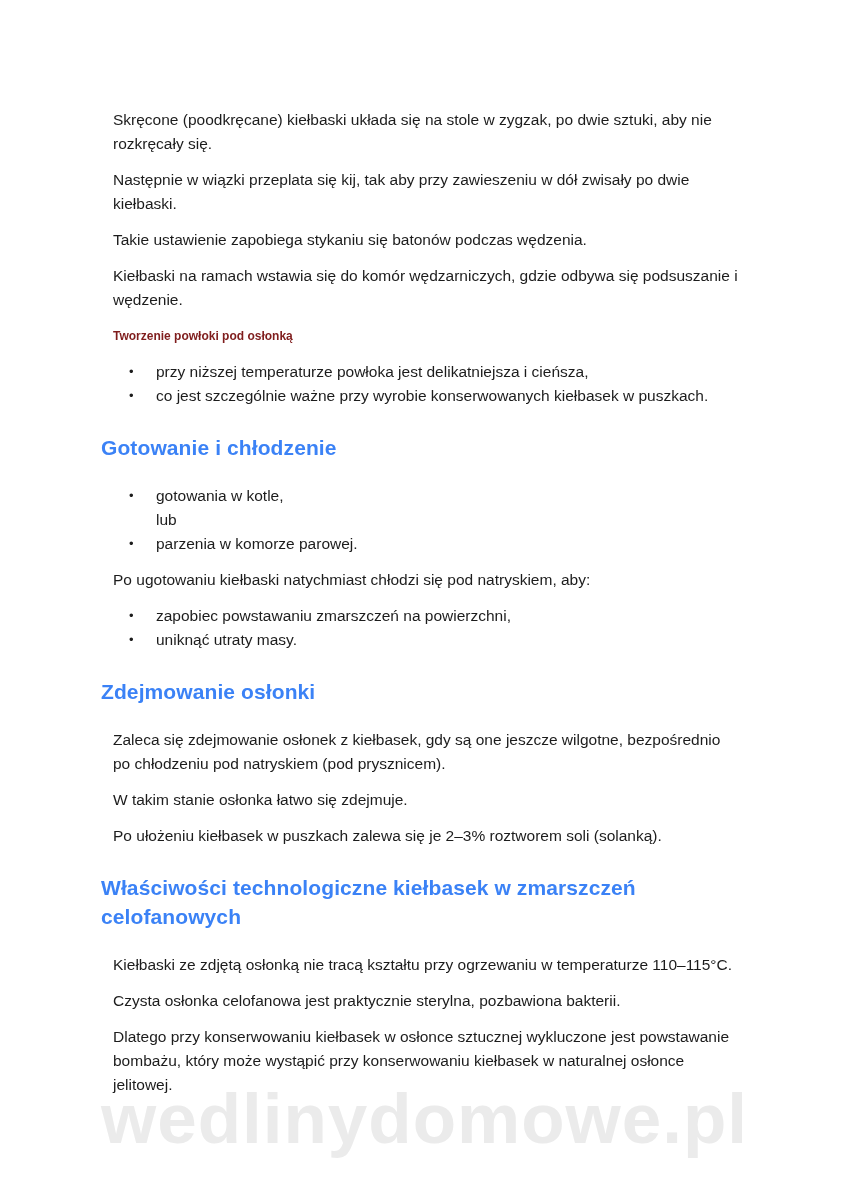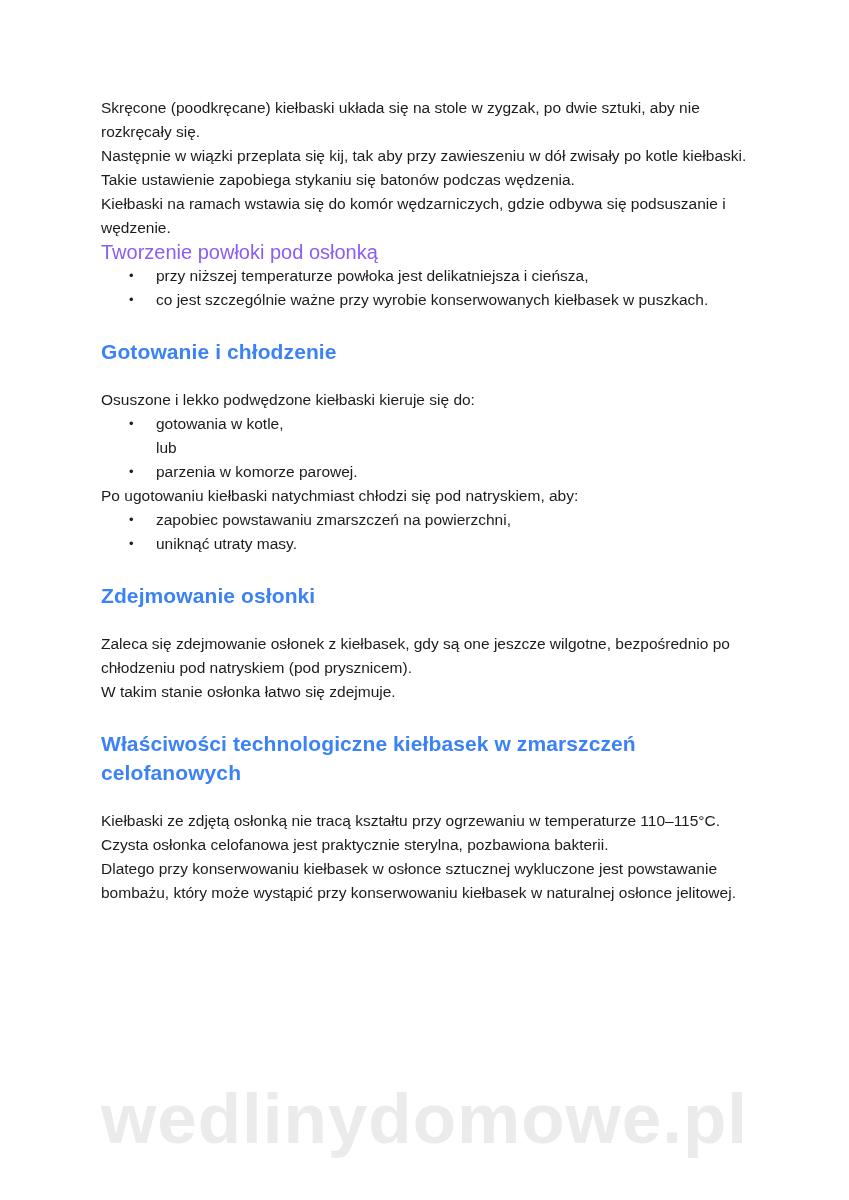--- a/index.html
+++ b/index.html
@@ -19,25 +19,25 @@
   }
   .content {
     position: absolute;
     left: 101px;
     top: 96px;
     width: 650px;
     font-size: 15.5px;
     line-height: 24px;
     z-index: 2;
   }
-  p.body { margin: 0; }
+  p.body { margin: 12px; }
   .subheading {
-    font-weight: normal;
-    font-size: 20px;
-    color: #8b5cf6;
+    font-weight: bold;
+    font-size: 12px;
+    color: #7f1d1d;
   }
   h2.section-heading {
     font-size: 21px;
     line-height: 29px;
     font-weight: bold;
     color: #3b82f6;
     margin: 25px 0 22px 0;
     letter-spacing: 0.1px;
   }
   .bullet-row {
@@ -65,38 +65,37 @@
   }
 </style>
 </head>
 <body>
 
 <div class="page">
 
   <div class="content">
 
     <p class="body">Skręcone (poodkręcane) kiełbaski układa się na stole w zygzak, po dwie sztuki, aby nie rozkręcały się.</p>
-    <p class="body">Następnie w wiązki przeplata się kij, tak aby przy zawieszeniu w dół zwisały po kotle kiełbaski.</p>
+    <p class="body">Następnie w wiązki przeplata się kij, tak aby przy zawieszeniu w dół zwisały po dwie kiełbaski.</p>
     <p class="body">Takie ustawienie zapobiega stykaniu się batonów podczas wędzenia.</p>
     <p class="body">Kiełbaski na ramach wstawia się do komór wędzarniczych, gdzie odbywa się podsuszanie i wędzenie.</p>
 
     <p class="body subheading">Tworzenie powłoki pod osłonką</p>
     <div class="bullet-list">
       <div class="bullet-row">
         <span class="bullet">•</span>
         <span class="bullet-text">przy niższej temperaturze powłoka jest delikatniejsza i cieńsza,</span>
       </div>
       <div class="bullet-row">
         <span class="bullet">•</span>
         <span class="bullet-text">co jest szczególnie ważne przy wyrobie konserwowanych kiełbasek w puszkach.</span>
       </div>
     </div>
 
     <h2 class="section-heading">Gotowanie i chłodzenie</h2>
-    <p class="body">Osuszone i lekko podwędzone kiełbaski kieruje się do:</p>
     <div class="bullet-list">
       <div class="bullet-row">
         <span class="bullet">•</span>
         <span class="bullet-text">
           <span>gotowania w kotle,</span><br>
           <span>lub</span>
         </span>
       </div>
       <div class="bullet-row">
         <span class="bullet">•</span>
@@ -111,20 +110,21 @@
       </div>
       <div class="bullet-row">
         <span class="bullet">•</span>
         <span class="bullet-text">uniknąć utraty masy.</span>
       </div>
     </div>
 
     <h2 class="section-heading">Zdejmowanie osłonki</h2>
     <p class="body">Zaleca się zdejmowanie osłonek z kiełbasek, gdy są one jeszcze wilgotne, bezpośrednio po chłodzeniu pod natryskiem (pod prysznicem).</p>
     <p class="body">W takim stanie osłonka łatwo się zdejmuje.</p>
+    <p class="body">Po ułożeniu kiełbasek w puszkach zalewa się je 2–3% roztworem soli (solanką).</p>
 
     <h2 class="section-heading">Właściwości technologiczne kiełbasek w zmarszczeń celofanowych</h2>
     <p class="body">Kiełbaski ze zdjętą osłonką nie tracą kształtu przy ogrzewaniu w temperaturze 110–115°C.</p>
     <p class="body">Czysta osłonka celofanowa jest praktycznie sterylna, pozbawiona bakterii.</p>
     <p class="body">Dlatego przy konserwowaniu kiełbasek w osłonce sztucznej wykluczone jest powstawanie bombażu, który może wystąpić przy konserwowaniu kiełbasek w naturalnej osłonce jelitowej.</p>
 
   </div>
 
   <div class="watermark">wedlinydomowe.pl</div>
 

